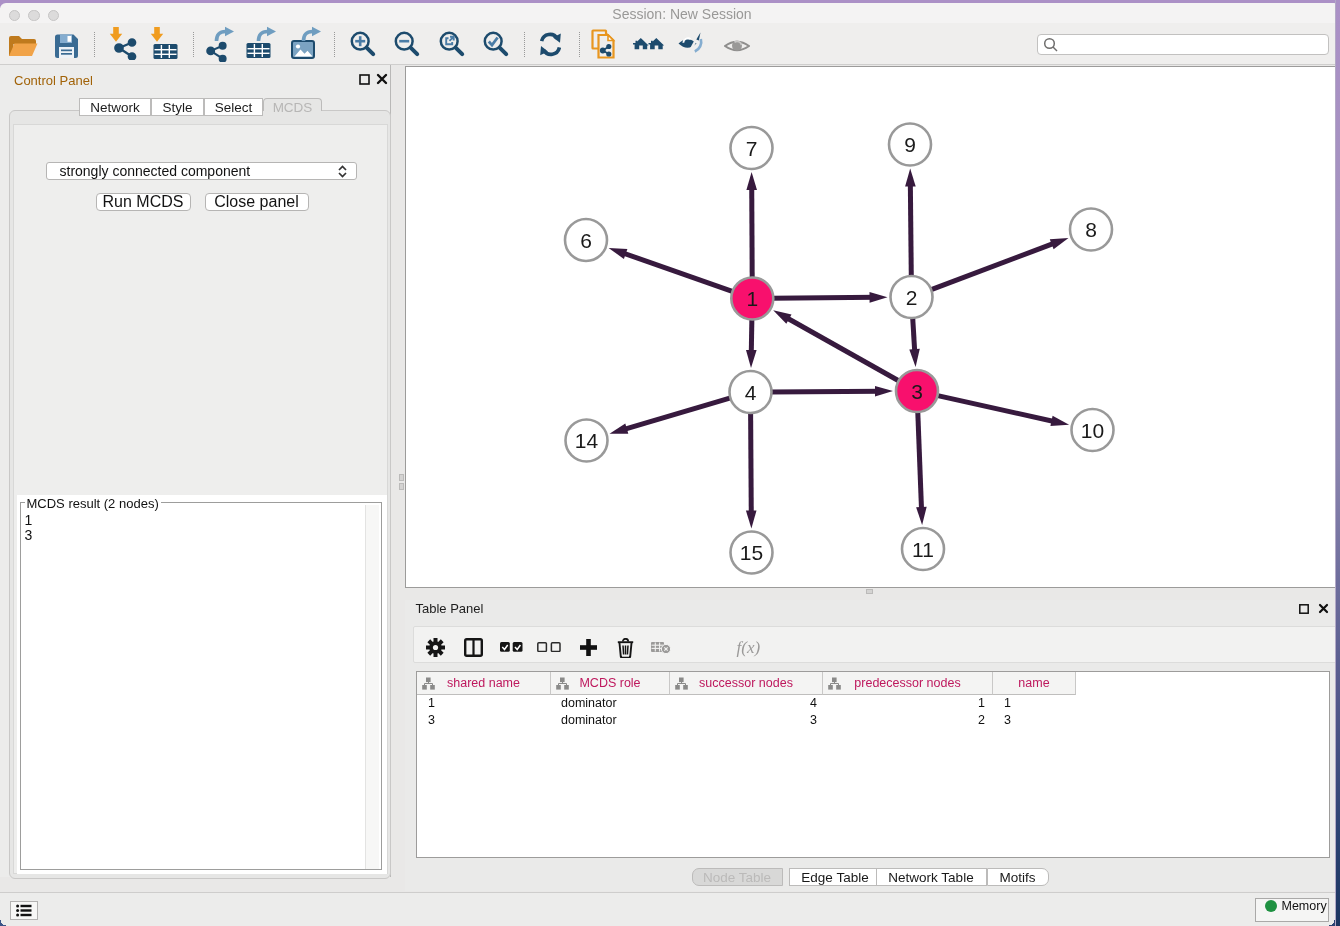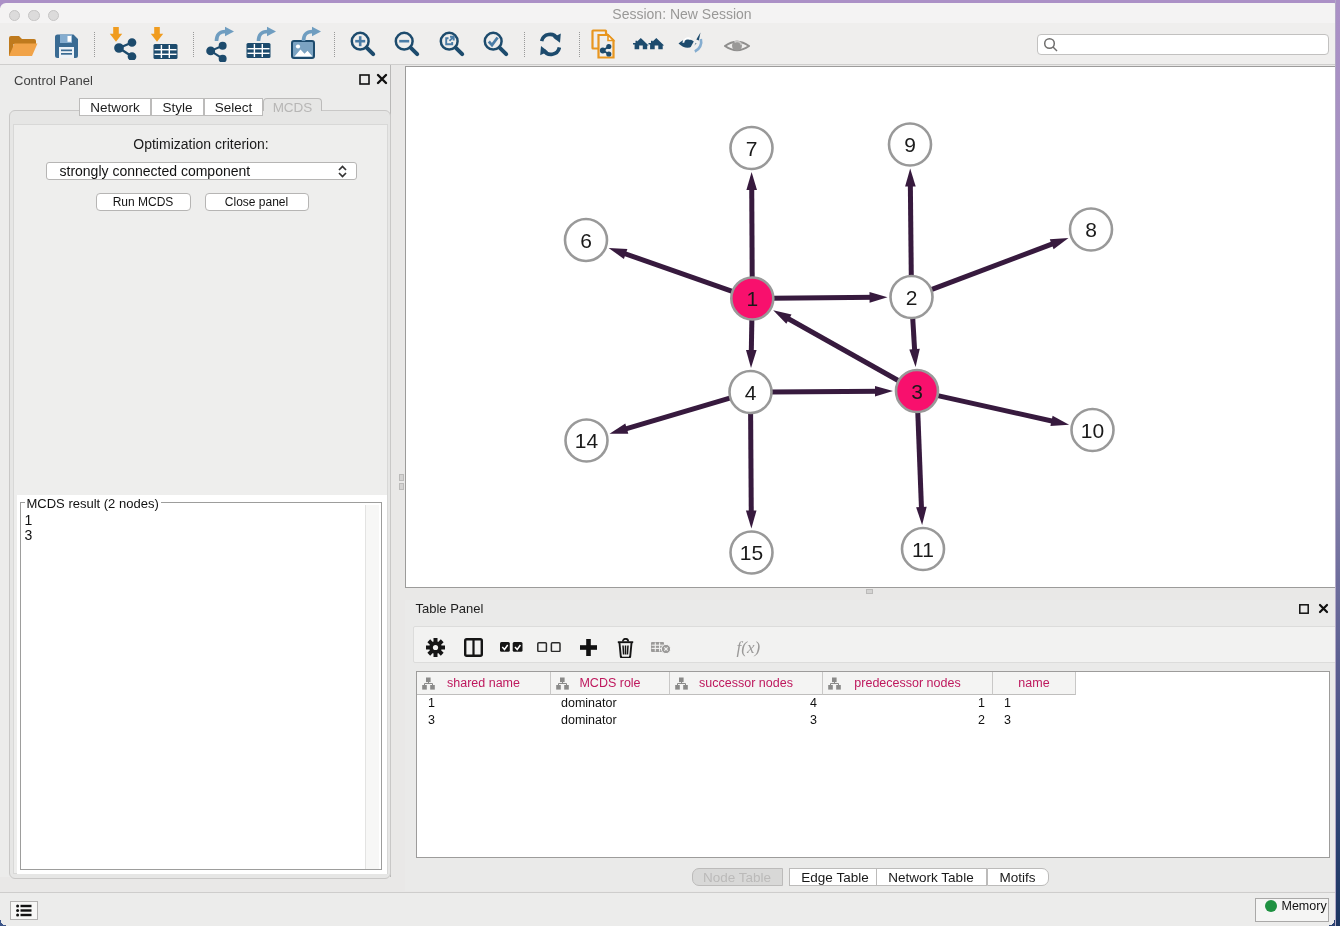--- a/index.html
+++ b/index.html
@@ -9,27 +9,27 @@
 #purple { left:0; top:0; width:1340px; height:8px; background:#ab90c6; }
 #titlebar { left:0; top:3px; width:1340px; height:20px; background:#f4f3f3; border-radius:6px 6px 0 0; }
 .tl { position:absolute; top:6.5px; width:11.5px; height:11.5px; border-radius:50%; background:#dcdbdb; border:1px solid #c6c5c5; }
 #title-text { position:absolute; top:5.5px; left:0; width:1340px; text-align:center; font-size:14px; color:#999897;padding-left:24px; }
 #toolbar { left:0; top:23px; width:1340px; height:42px; background:#efeeed; border-bottom:1px solid #cfcecd; }
 .sep { position:absolute; top:9px; height:25px; width:0; border-left:1px dotted #999; }
 .tbi { position:absolute; }
 #searchbox { position:absolute; left:1037px; top:33.5px; width:292px; height:21.5px; background:#fff; border:1px solid #c2c1c0; border-radius:4px; }
 
 #cpanel { left:0; top:65px; width:391px; height:812px; background:#ececeb; border-right:1px solid #b9b8b7; }
-#cp-title { position:absolute; left:14px; top:8px; font-size:13px; color:#404040; }
+#cp-title { position:absolute; left:14px; top:8px; font-size:13px; color:#a16207; }
 .tab { position:absolute; top:32.5px; height:18px; font-size:13.5px; color:#1c1c1c; background:#fff; border:1px solid #bcbbba; text-align:center; line-height:17px; z-index:3; }
 #cp-outer { position:absolute; left:9px; top:45px; width:382px; height:768.5px; border:1px solid #c9c8c7; border-radius:6px; background:#e6e6e5; }
 #cp-content { position:absolute; left:2.5px; top:13px; width:375px; height:750px; background:#eeeeed; border:1px solid #d8d8d7; }
 #opt-label { position:absolute; left:0; top:10.5px; width:375px; text-align:center; font-size:14px; color:#1a1a1a; }
 #cp-select { position:absolute; left:32px; top:36.5px; width:311px; height:18px; background:#fff; border:1px solid #b6b5b4; border-radius:3px; font-size:14px; color:#111; line-height:16.5px; padding-left:13px; }
-.cp-btn { position:absolute; top:67.5px; height:18.5px; background:#fff; border:1px solid #b6b5b4; border-radius:4px; font-size:12px; color:#141414; text-align:center; line-height:16.5px; }
+.cp-btn { position:absolute; top:67.5px; height:18.5px; background:#fff; border:1px solid #b6b5b4; border-radius:4px; font-size:16px; color:#141414; text-align:center; line-height:16.5px; }
 #res-white { position:absolute; left:3.5px; top:370px; width:369.5px; height:379px; background:#fff; }
 #mcds-fs { position:absolute; left:2.5px; top:7px; width:362.5px; height:368px; border:1px solid #9d9d9c; }
 #mcds-legend { position:absolute; left:4px; top:-7.5px; background:#fff; font-size:13px; color:#111; padding:0 2px; }
 #mcds-text { position:absolute; left:4px; top:9.5px; font-size:14px; color:#111; line-height:15.9px; }
 #mcds-scroll { position:absolute; right:2px; top:1.5px; width:14.5px; height:364px; background:#f7f7f6; border-left:1px solid #e3e3e2; }
 
 #netwin { left:404.5px; top:66px; width:933px; height:522px; background:#fff; border:1px solid #9c9b9a; }
 #net-titlebar { position:absolute; left:0; top:0; width:931px; height:19.5px; background:linear-gradient(#f8f8f8 0%,#ececec 55%,#d6d5d4 100%); border-bottom:1px solid #b2b1b0; }
 #net-title { position:absolute; top:3px; width:100%; text-align:center; font-size:13px; font-weight:700; color:#2c2c2c; }
 .nl { position:absolute; top:3.5px; width:11.5px; height:11.5px; border-radius:50%; }
@@ -236,21 +236,20 @@
     </svg>
   <svg style="position:absolute;left:376px;top:8px" width="12" height="12" viewBox="0 0 12 12">
       <path d="M2 2 L10 10 M10 2 L2 10" stroke="#111" stroke-width="2.4" stroke-linecap="round"></path>
     </svg>
   <div class="tab" style="left:79px; width:72px;">Network</div>
   <div class="tab" style="left:151px; width:53px;">Style</div>
   <div class="tab" style="left:204px; width:59px;">Select</div>
   <div class="tab" style="left:263px; width:59px; background:#e6e6e5; color:#b7b6b5; border-bottom:none; height:13px; border-radius:4px 4px 0 0;">MCDS</div>
   <div id="cp-outer">
     <div id="cp-content">
-      <div id="opt-label">Optimization criterion:</div>
       <div id="cp-select">strongly connected component<svg style="position:absolute;right:8px;top:2.5px" width="11" height="13" viewBox="0 0 11 13">
             <path d="M2 5 L5.5 1.5 L9 5 M2 8 L5.5 11.5 L9 8" stroke="#333" stroke-width="1.7" fill="none"></path>
           </svg></div>
       <div class="cp-btn" style="left:82px; width:95px;">Run MCDS</div>
       <div class="cp-btn" style="left:191px; width:104px;">Close panel</div>
       <div id="res-white">
         <div id="mcds-fs">
           <div id="mcds-legend">MCDS result (2 nodes)</div>
           <div id="mcds-text">1<br>3</div>
           <div id="mcds-scroll"></div>

